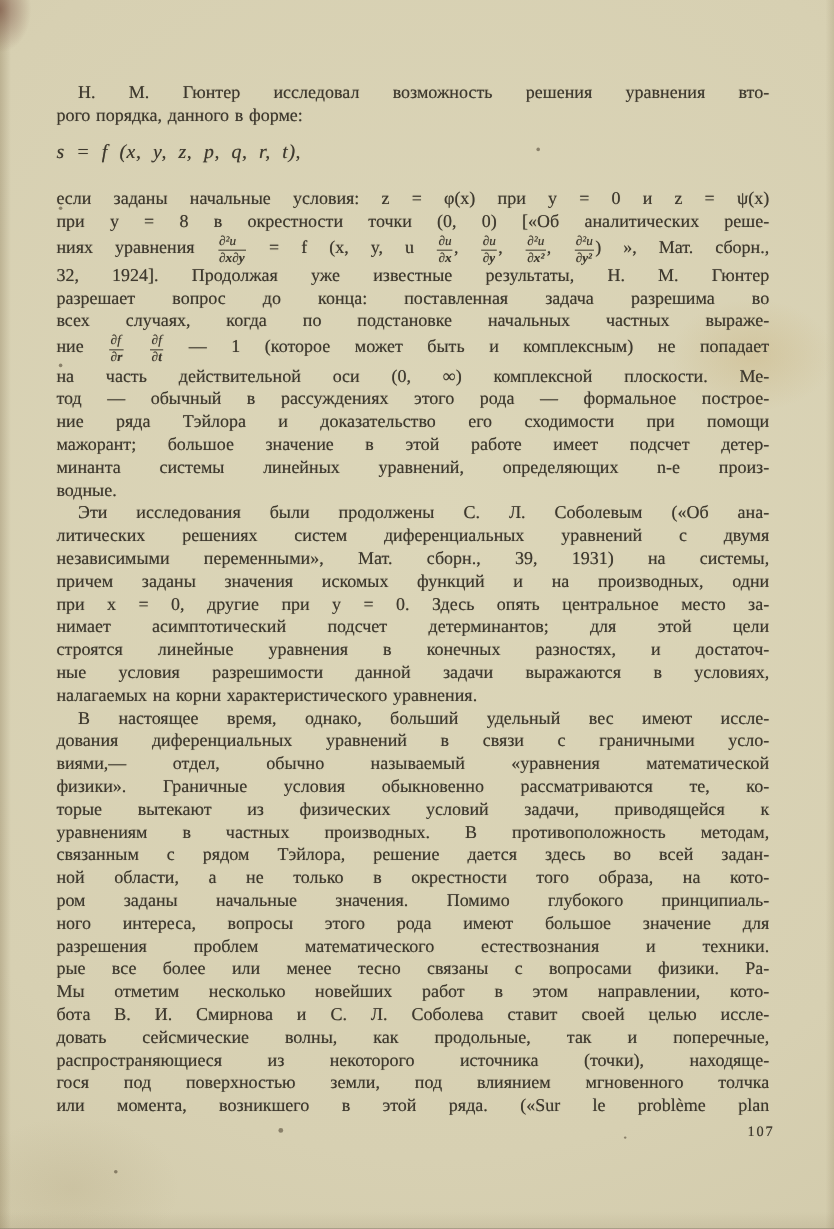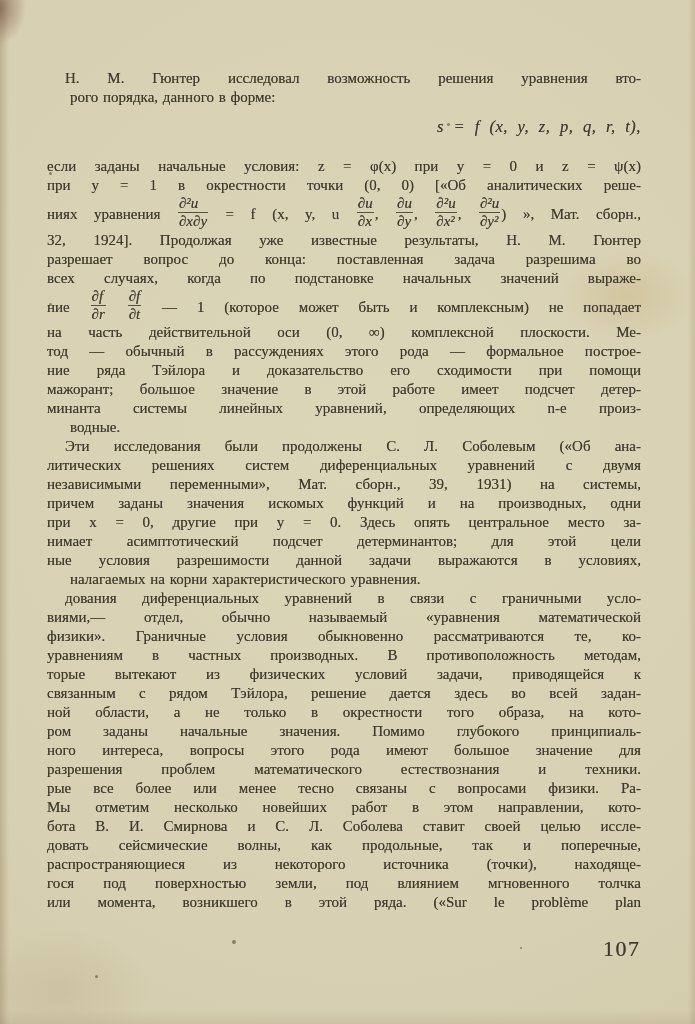--- a/index.html
+++ b/index.html
@@ -18,82 +18,84 @@
       radial-gradient(130% 95% at 52% 42%, #dcd6b9 0%, #d7d0b2 55%, #cbc3a2 100%);
     font-family:"Liberation Serif","DejaVu Serif",serif;
     color:#3e392e;
   }
   .content{
     position:absolute;left:47px;top:69px;width:594px;
     text-shadow:0 0 .6px rgba(62,57,46,.65);
   }
   .para{margin:0;font-size:15px;line-height:19px;word-spacing:1px;}
   .para .line{display:block;text-align:justify;text-align-last:justify;}
-  .para .line.last{text-align-last:left;margin-left:23px;}
+  .para .line.last{text-align-last:left;}
   .para.indent .line:first-child{text-indent:18px;}
   .formula{
-    text-align:right;font-style:italic;font-size:16.5px;line-height:20px;
+    text-align:left;font-style:italic;font-size:16.5px;line-height:20px;
     margin:10px 0 20px 0;word-spacing:5px;letter-spacing:.5px;
     text-shadow:0 0 .6px rgba(62,57,46,.65);
   }
   .frac{
     display:inline-block;vertical-align:-7px;text-align:center;
-    font-size:15px;line-height:1.15;font-style:italic;margin:0 1px;
+    font-size:11px;line-height:1.15;font-style:italic;margin:0 1px;
     word-spacing:0;
   }
   .frac .num{display:block;border-bottom:1px solid rgba(62,57,46,.85);padding:0 1px;}
-  .frac .den{display:block;padding:0 1px;}
+  .frac .den{display:block;padding:0 1px;font-weight:bold;}
   .page-number{
-    position:absolute;left:603px;top:936px;
-    font-size:22px;letter-spacing:1.5px;
+    position:absolute;left:623px;top:936px;
+    font-size:12px;letter-spacing:1.5px;
     text-shadow:0 0 .6px rgba(62,57,46,.65);
   }
   .speck{position:absolute;border-radius:50%;background:rgba(72,62,46,.55);}
 </style>
 </head>
 <body>
 
 <div class="page">
   <div class="content" id="content">
       <p class="para indent">
         <span class="line">Н. М. Гюнтер исследовал возможность решения уравнения вто-</span>
         <span class="line last">рого порядка, данного в форме:</span>
       </p>
       <div class="formula">s = f (x, y, z, p, q, r, t),</div>
       <p class="para">
         <span class="line">если заданы начальные условия: z = φ(x) при y = 0 и z = ψ(x)</span>
-        <span class="line">при y = 1 в окрестности точки (0, 0) [«Об аналитических реше-</span>
+        <span class="line">при y = 8 в окрестности точки (0, 0) [«Об аналитических реше-</span>
         <span class="line">ниях уравнения <span class="frac"><span class="num">∂²u</span><span class="den">∂x∂y</span></span> = f (x, y, u <span class="frac"><span class="num">∂u</span><span class="den">∂x</span></span>, <span class="frac"><span class="num">∂u</span><span class="den">∂y</span></span>, <span class="frac"><span class="num">∂²u</span><span class="den">∂x²</span></span>, <span class="frac"><span class="num">∂²u</span><span class="den">∂y²</span></span>) », Мат. сборн.,</span>
         <span class="line">32, 1924]. Продолжая уже известные результаты, Н. М. Гюнтер</span>
         <span class="line">разрешает вопрос до конца: поставленная задача разрешима во</span>
-        <span class="line">всех случаях, когда по подстановке начальных значений выраже-</span>
+        <span class="line">всех случаях, когда по подстановке начальных частных выраже-</span>
         <span class="line">ние <span class="frac"><span class="num">∂f</span><span class="den">∂r</span></span> <span class="frac"><span class="num">∂f</span><span class="den">∂t</span></span> — 1 (которое может быть и комплексным) не попадает</span>
         <span class="line">на часть действительной оси (0, ∞) комплексной плоскости. Ме-</span>
         <span class="line">тод — обычный в рассуждениях этого рода — формальное построе-</span>
         <span class="line">ние ряда Тэйлора и доказательство его сходимости при помощи</span>
         <span class="line">мажорант; большое значение в этой работе имеет подсчет детер-</span>
         <span class="line">минанта системы линейных уравнений, определяющих n-е произ-</span>
         <span class="line last">водные.</span>
       </p>
       <p class="para indent">
         <span class="line">Эти исследования были продолжены С. Л. Соболевым («Об ана-</span>
         <span class="line">литических решениях систем диференциальных уравнений с двумя</span>
         <span class="line">независимыми переменными», Мат. сборн., 39, 1931) на системы,</span>
         <span class="line">причем заданы значения искомых функций и на производных, одни</span>
         <span class="line">при x = 0, другие при y = 0. Здесь опять центральное место за-</span>
         <span class="line">нимает асимптотический подсчет детерминантов; для этой цели</span>
+        <span class="line">строятся линейные уравнения в конечных разностях, и достаточ-</span>
         <span class="line">ные условия разрешимости данной задачи выражаются в условиях,</span>
         <span class="line last">налагаемых на корни характеристического уравнения.</span>
       </p>
       <p class="para indent">
+        <span class="line">В настоящее время, однако, больший удельный вес имеют иссле-</span>
         <span class="line">дования диференциальных уравнений в связи с граничными усло-</span>
         <span class="line">виями,— отдел, обычно называемый «уравнения математической</span>
         <span class="line">физики». Граничные условия обыкновенно рассматриваются те, ко-</span>
+        <span class="line">торые вытекают из физических условий задачи, приводящейся к</span>
         <span class="line">уравнениям в частных производных. В противоположность методам,</span>
-        <span class="line">торые вытекают из физических условий задачи, приводящейся к</span>
         <span class="line">связанным с рядом Тэйлора, решение дается здесь во всей задан-</span>
         <span class="line">ной области, а не только в окрестности того образа, на кото-</span>
         <span class="line">ром заданы начальные значения. Помимо глубокого принципиаль-</span>
         <span class="line">ного интереса, вопросы этого рода имеют большое значение для</span>
         <span class="line">разрешения проблем математического естествознания и техники.</span>
         <span class="line">рые все более или менее тесно связаны с вопросами физики. Ра-</span>
         <span class="line">Мы отметим несколько новейших работ в этом направлении, кото-</span>
         <span class="line">бота В. И. Смирнова и С. Л. Соболева ставит своей целью иссле-</span>
         <span class="line">довать сейсмические волны, как продольные, так и поперечные,</span>
         <span class="line">распространяющиеся из некоторого источника (точки), находяще-</span>

